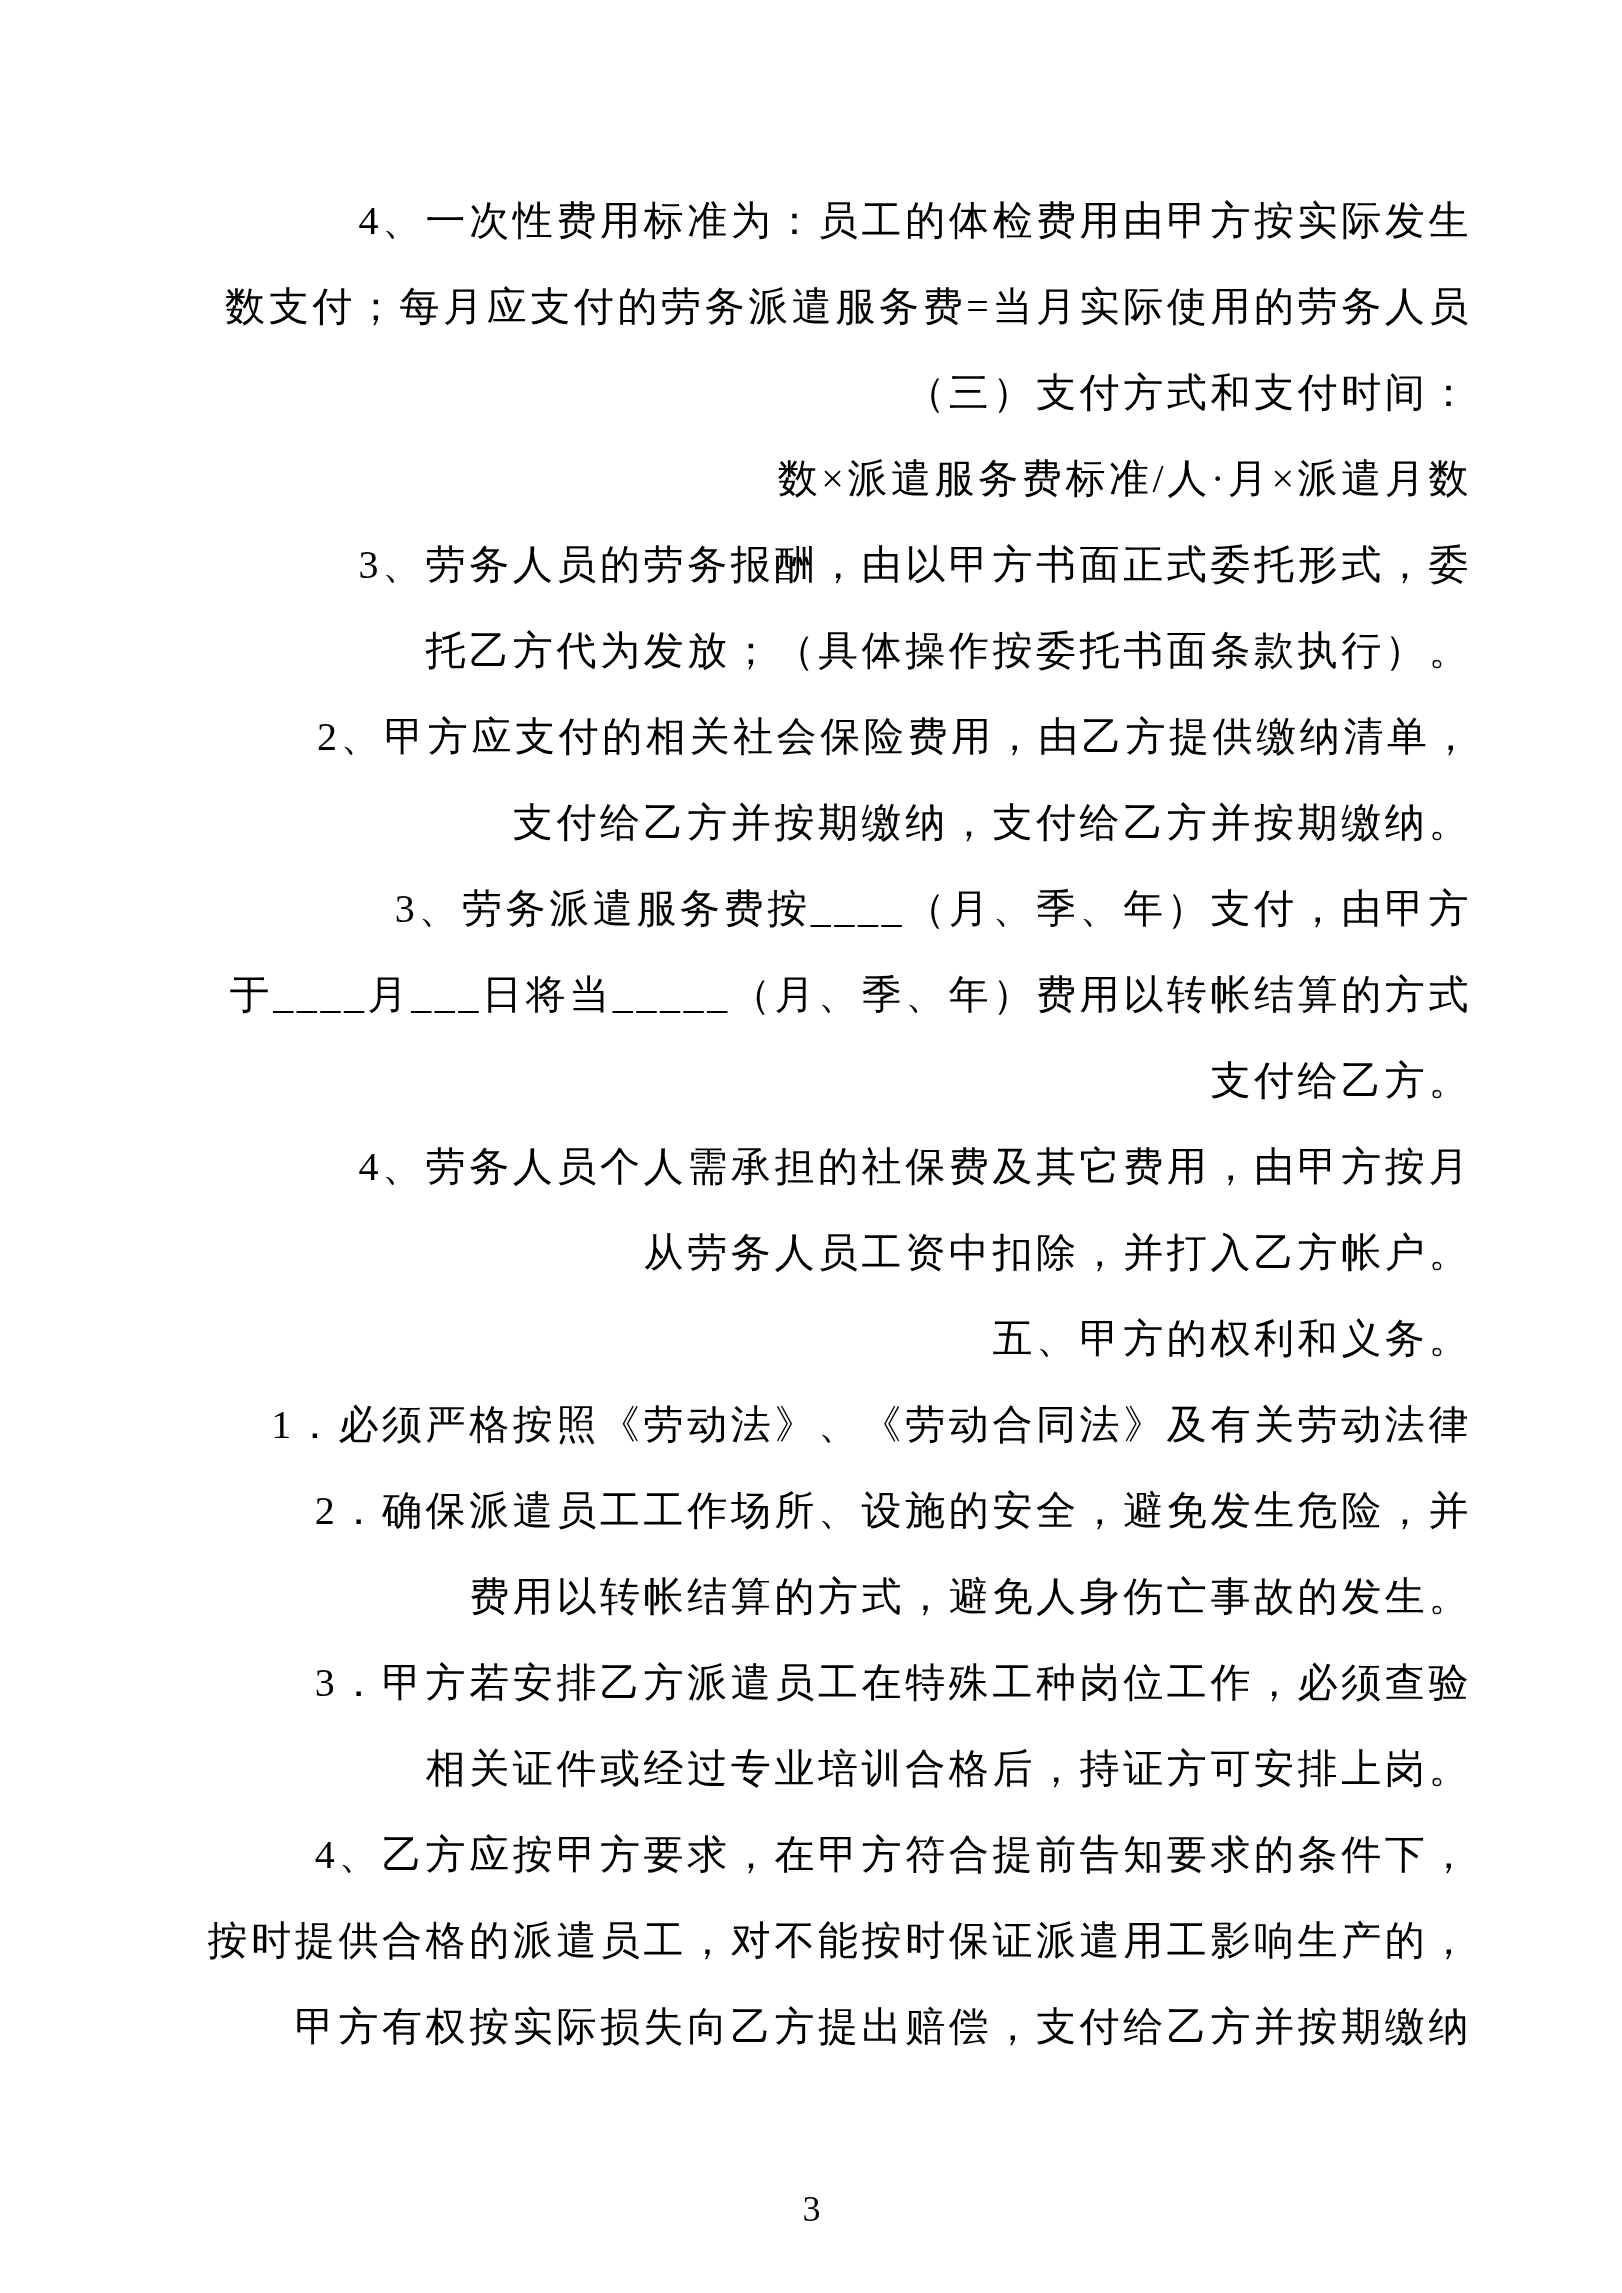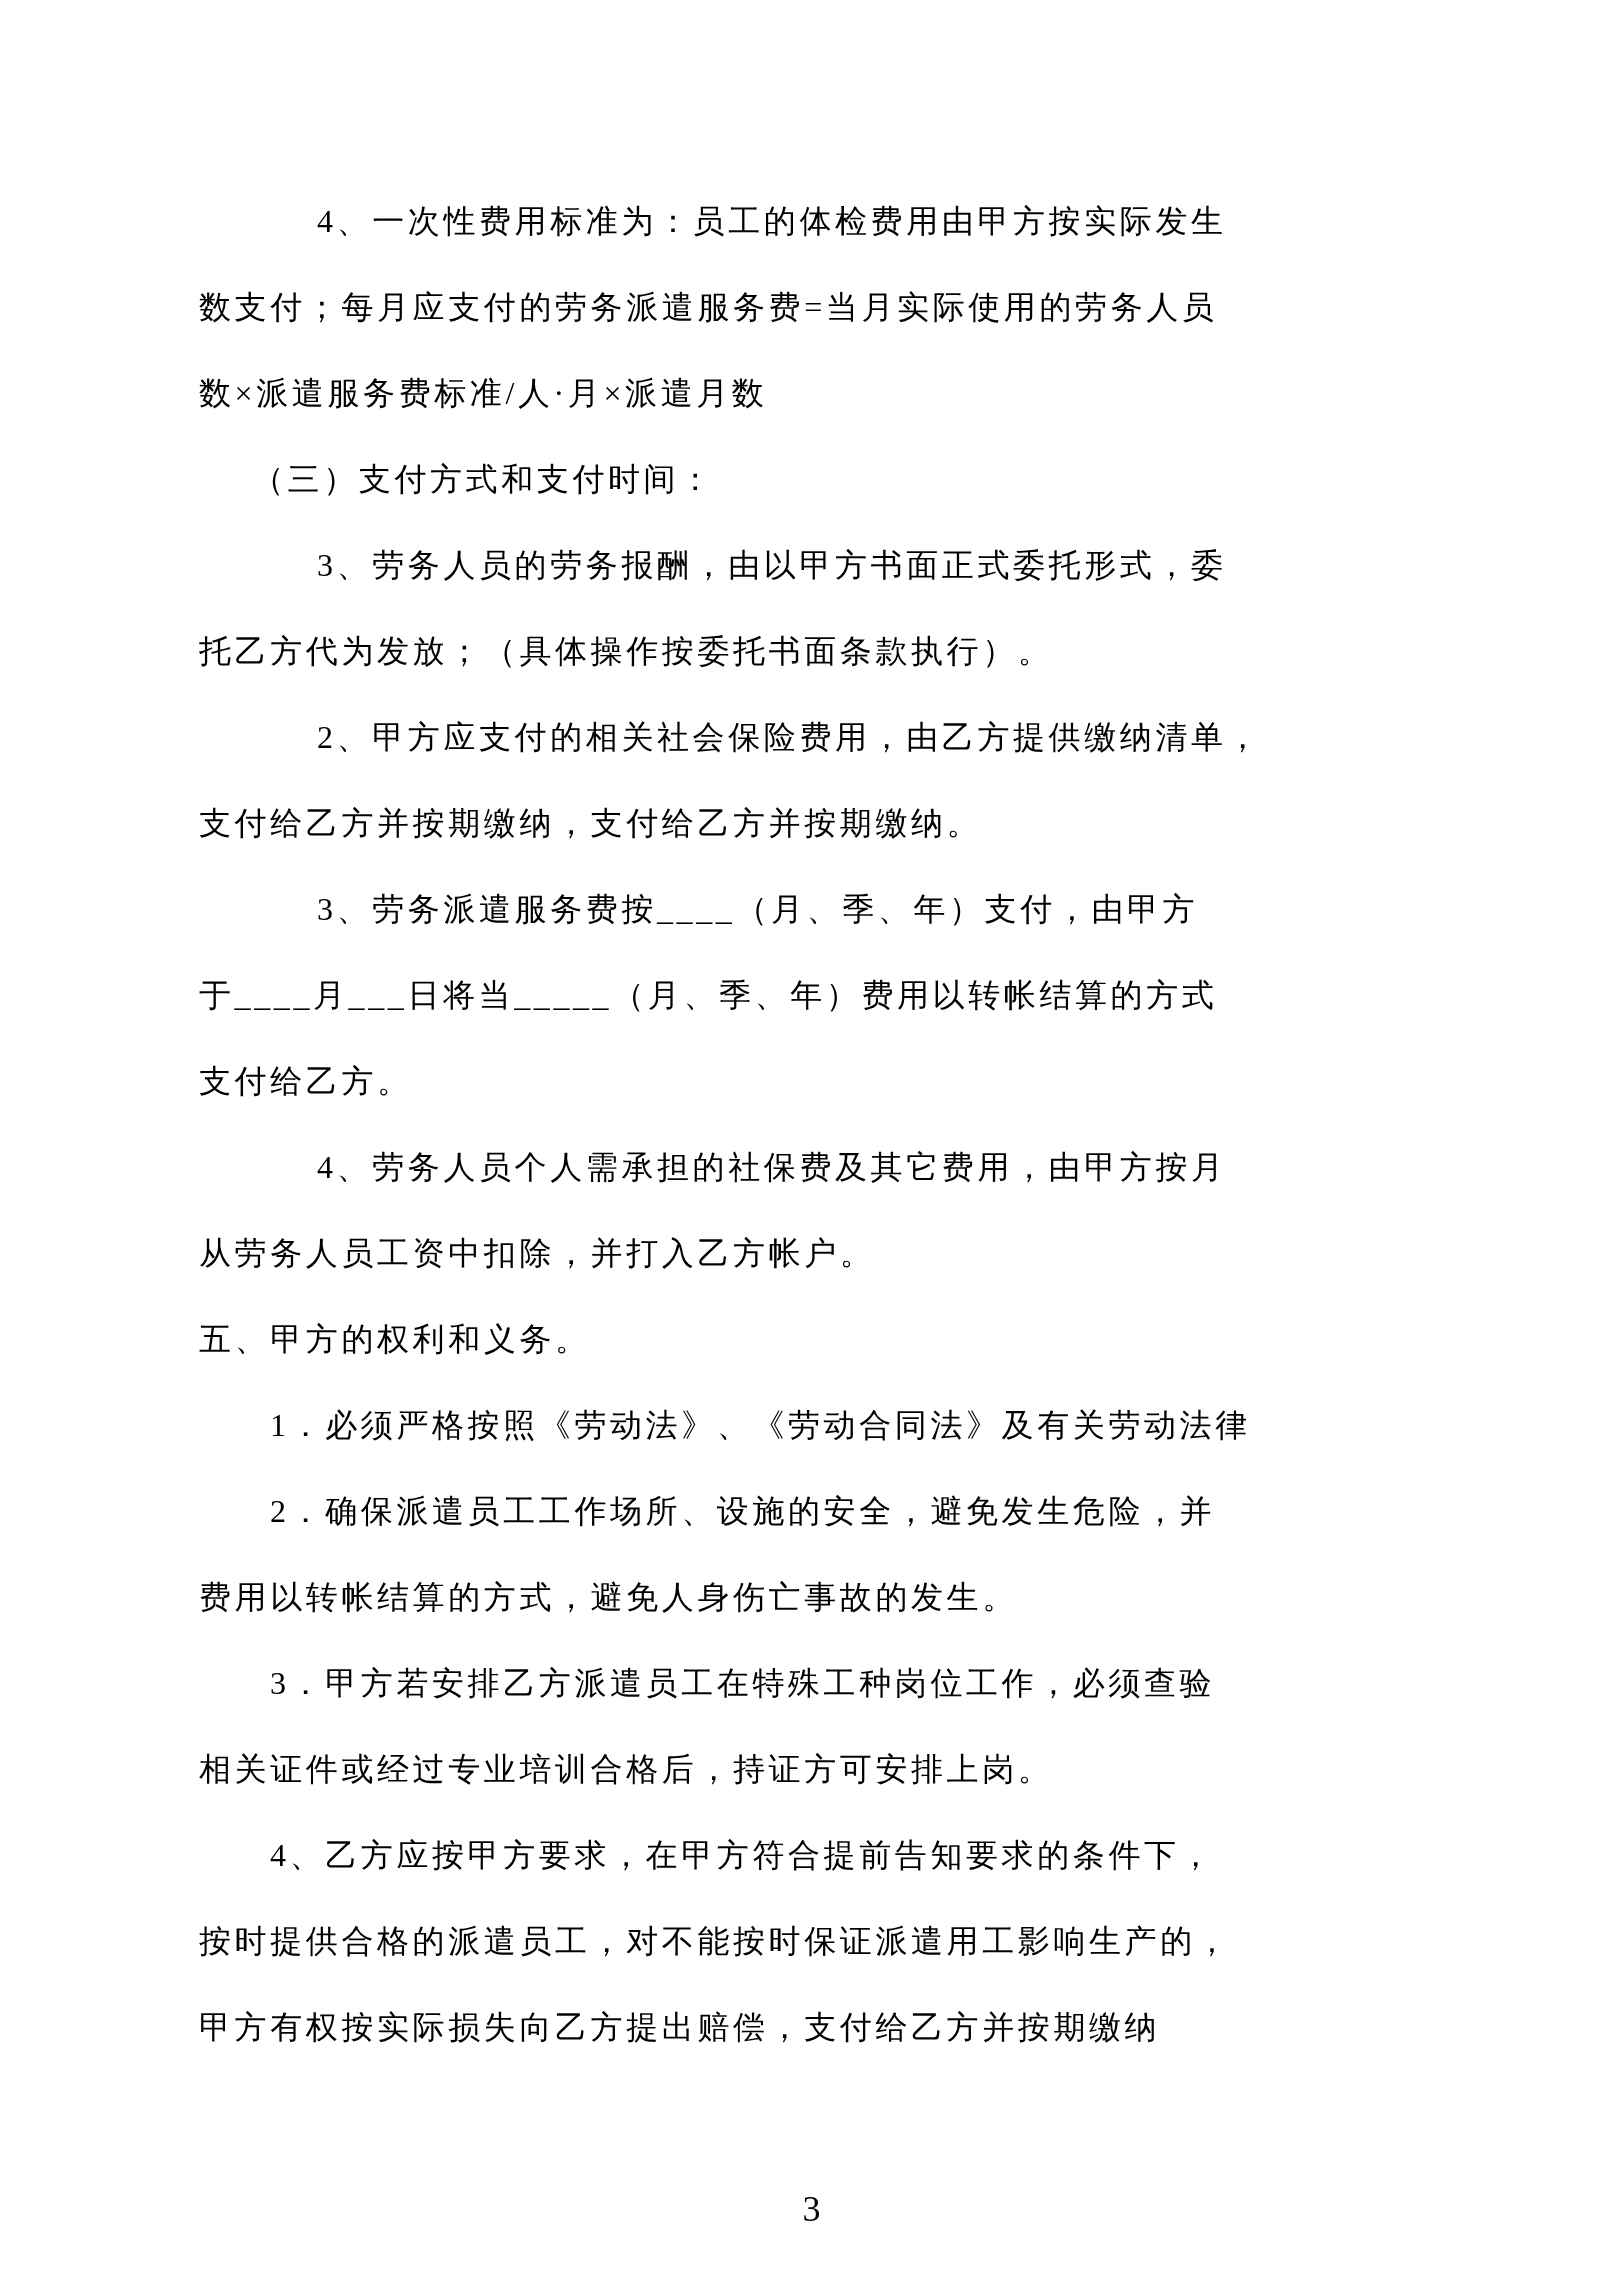--- a/index.html
+++ b/index.html
@@ -15,24 +15,25 @@
     font-family: "Liberation Serif", "DejaVu Serif", serif;
     color: #000000;
   }
   .doc {
     position: absolute;
     left: 199px;
     top: 178px;
     width: 1273px;
   }
   .line {
-    font-size: 32px;
+    font-size: 40px;
     line-height: 86px;
     letter-spacing: 3.6px;
     white-space: nowrap;
+    text-align: right;
   }
   .ind-0 { padding-left: 0; }
   .ind-1 { padding-left: 53px; }
   .ind-2 { padding-left: 71px; }
   .ind-3 { padding-left: 118px; }
   .bold { font-weight: normal; }
   .pagenum {
     position: absolute;
     top: 2182px;
     left: 0;
@@ -41,22 +42,22 @@
     font-size: 36px;
     line-height: 55px;
   }
 </style>
 </head>
 <body>
 
 <div class="doc">
   <div class="line ind-3">4、一次性费用标准为：员工的体检费用由甲方按实际发生</div>
   <div class="line ind-0">数支付；每月应支付的劳务派遣服务费=当月实际使用的劳务人员</div>
+  <div class="line ind-1">（三）支付方式和支付时间：</div>
   <div class="line ind-0">数×派遣服务费标准/人·月×派遣月数</div>
-  <div class="line ind-1">（三）支付方式和支付时间：</div>
   <div class="line ind-3">3、劳务人员的劳务报酬，由以甲方书面正式委托形式，委</div>
   <div class="line ind-0">托乙方代为发放；（具体操作按委托书面条款执行）。</div>
   <div class="line ind-3">2、甲方应支付的相关社会保险费用，由乙方提供缴纳清单，</div>
   <div class="line ind-0">支付给乙方并按期缴纳，支付给乙方并按期缴纳。</div>
   <div class="line ind-3">3、劳务派遣服务费按____（月、季、年）支付，由甲方</div>
   <div class="line ind-0">于____月___日将当_____（月、季、年）费用以转帐结算的方式</div>
   <div class="line ind-0">支付给乙方。</div>
   <div class="line ind-3">4、劳务人员个人需承担的社保费及其它费用，由甲方按月</div>
   <div class="line ind-0">从劳务人员工资中扣除，并打入乙方帐户。</div>
   <div class="line ind-0 bold">五、甲方的权利和义务。</div>

